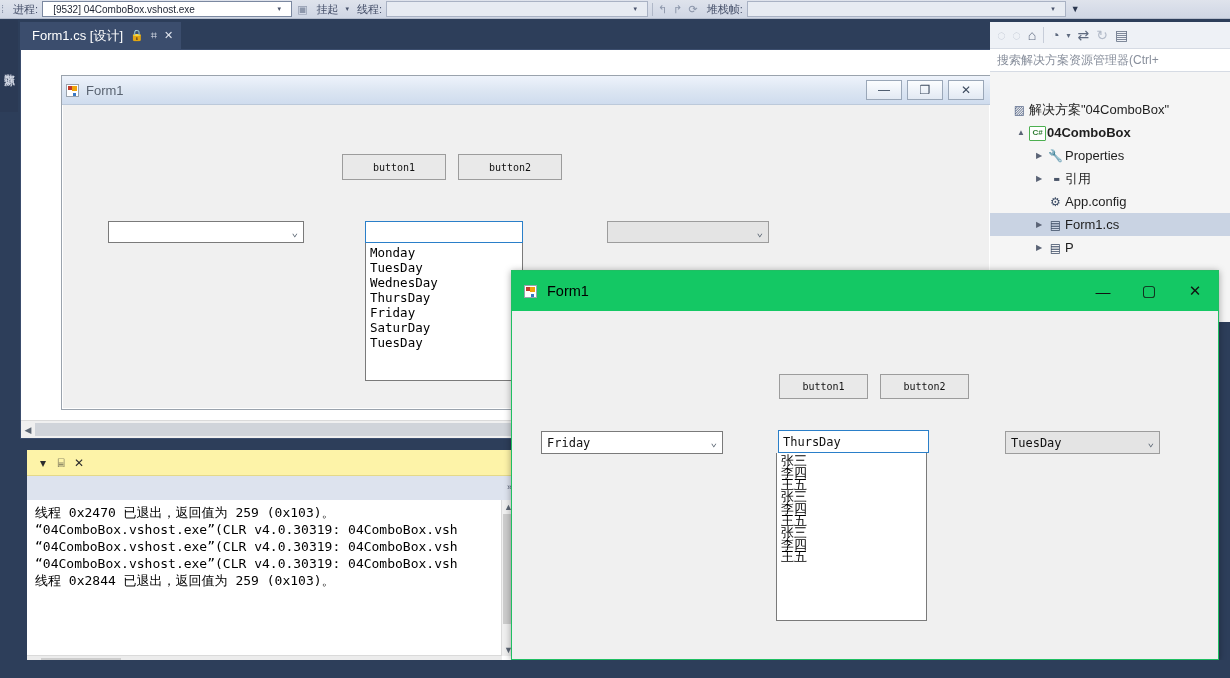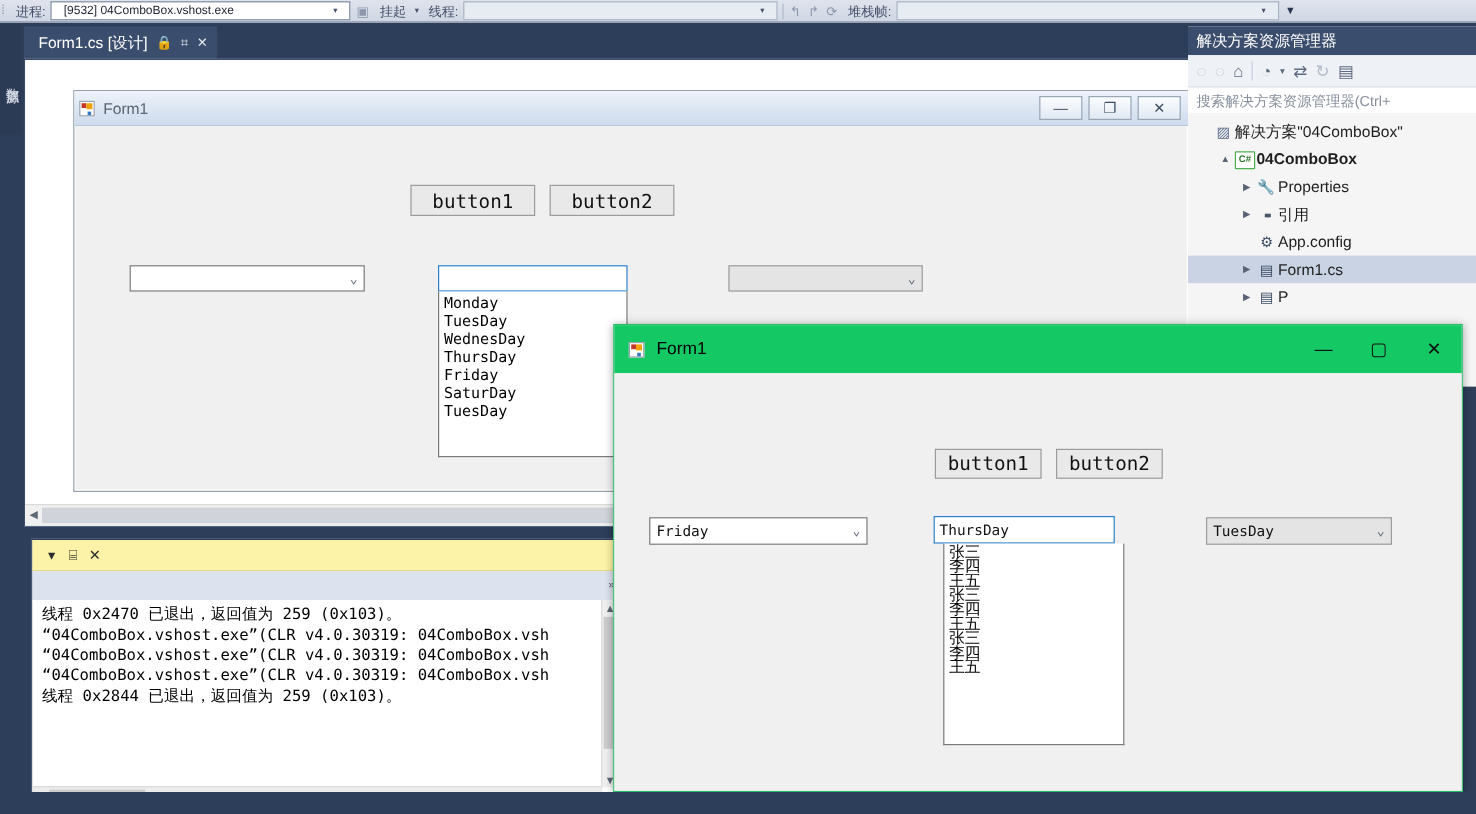--- a/index.html
+++ b/index.html
@@ -85,21 +85,21 @@
     background:linear-gradient(#fbfdff,#e2e9f3);
     display:flex;align-items:center;justify-content:center;
     color:#3c4busy;color:#3c4a5e;font-size:12px;
   }
   #design-form-btns{position:absolute;right:6px;top:4px;display:flex;gap:5px;}
 
   .wf-button{
     border:1px solid #9c9c9c;background:#e9e9e9;
     box-sizing:border-box;display:flex;align-items:center;justify-content:center;
     font-family:"DejaVu Sans Mono","Liberation Mono",monospace;
-    font-size:16px;color:#111;
+    font-size:10px;color:#111;
   }
   .wf-combo{
     border:1px solid #7a7a7a;background:#ffffff;box-sizing:border-box;
     display:flex;align-items:center;justify-content:space-between;
     padding:0 5px 0 5px;
     font-family:"DejaVu Sans Mono","Liberation Mono",monospace;font-size:12px;color:#111;
   }
   .wf-combo.flatgrey{background:#e4e4e4;border:1px solid #9c9c9c;}
   .wf-chev{color:#55606e;font-size:11px;line-height:1;}
   .wf-combo-open{
@@ -337,23 +337,20 @@
     <div class="abs sb-h" style="left:0;bottom:0;right:13px;height:17px;display:flex;align-items:center;background:#ececec;">
       <div class="sb-arrow" style="width:14px;">◀</div>
       <div class="sb-thumb" style="width:80px;height:13px;background:#cdcdcd;"></div>
       <div style="flex:1;"></div>
       <div class="sb-arrow" style="width:14px;">▶</div>
     </div>
   </div>
 </div>
 
 <div class="abs" id="solution-explorer">
-  <div id="se-header">
-    <span>解决方案资源管理器</span>
-  </div>
   <div id="se-toolbar">
     <span class="dis">◌</span>
     <span class="dis">◌</span>
     <span>⌂</span>
     <span id="se-tb-sep"></span>
     <span>◔</span>
     <span style="font-size:8px;">▾</span>
     <span>⇄</span>
     <span class="dis">↻</span>
     <span>▤</span>
@@ -416,21 +413,21 @@
     <div class="abs wf-button" style="left:368px;top:63px;width:89px;height:25px;">button2</div>
 
     <div class="abs wf-combo" style="left:29px;top:120px;width:182px;height:23px;">
       <span>Friday</span>
       <span class="wf-chev">⌄</span>
     </div>
 
     <div class="abs wf-combo-open" style="left:266px;top:119px;width:151px;height:23px;">
       <span>ThursDay</span>
     </div>
-    <div class="abs wf-droplist cjk" style="left:274px;top:142px;width:151px;height:168px;">
+    <div class="abs wf-droplist cjk" style="left:264px;top:142px;width:151px;height:168px;">
         <div>张三</div>
         <div>李四</div>
         <div>王五</div>
         <div>张三</div>
         <div>李四</div>
         <div>王五</div>
         <div>张三</div>
         <div>李四</div>
         <div>王五</div>
       </div>

